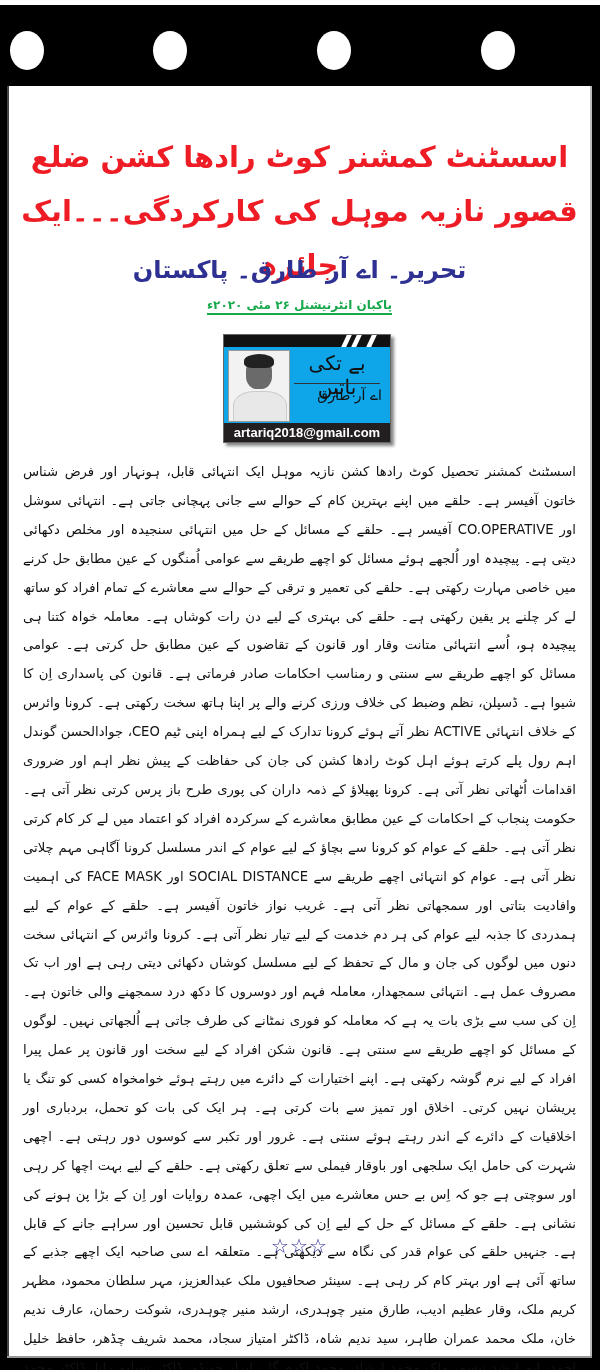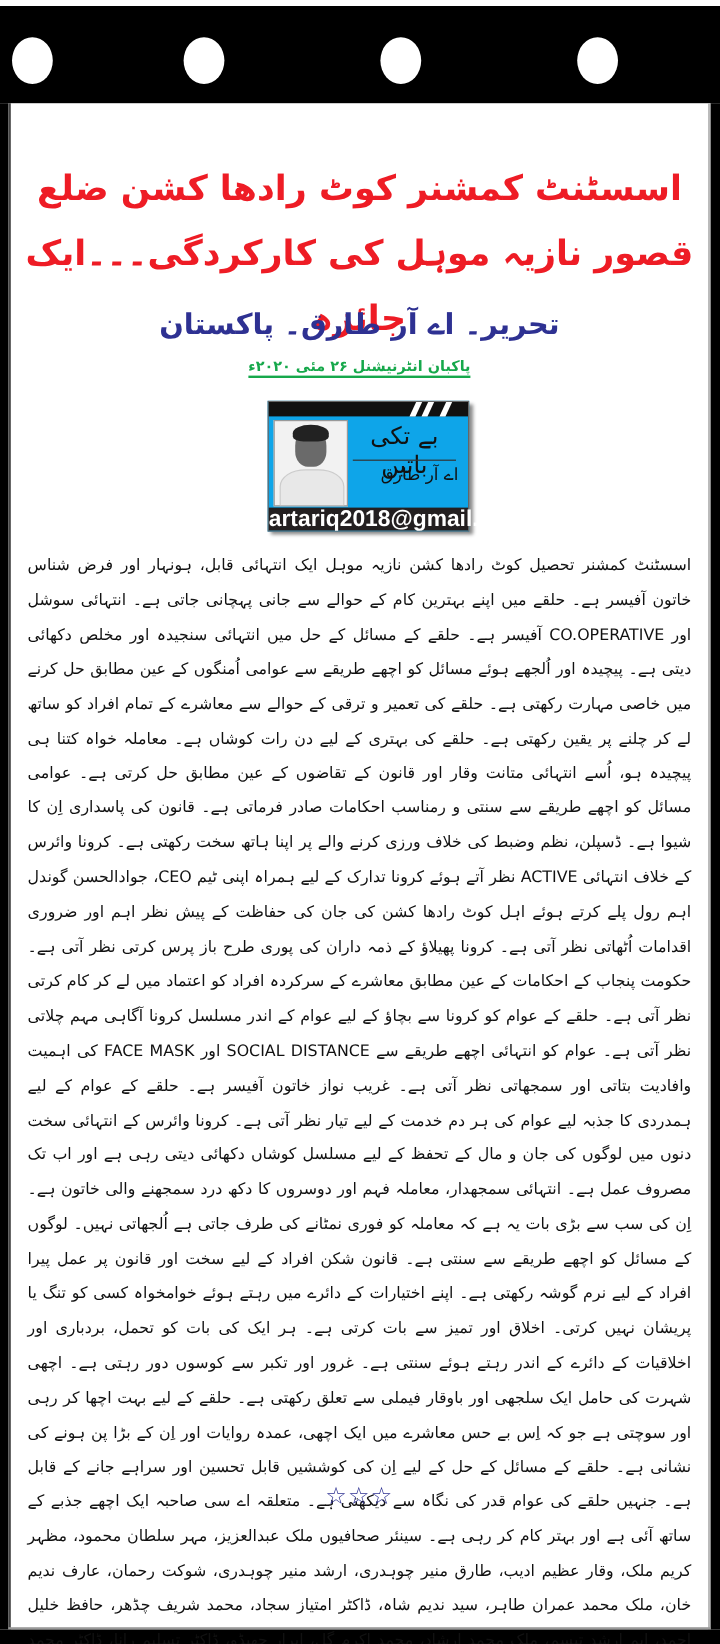--- a/index.html
+++ b/index.html
@@ -38,21 +38,21 @@
              border: 1px solid #999; overflow: hidden; }
     .head { position: absolute; left: 17px; top: 6px; width: 26px; height: 32px; background: #6a6a6a; border-radius: 45% 45% 40% 40%; }
     .hair { position: absolute; left: 15px; top: 3px; width: 30px; height: 14px; background: #222; border-radius: 50% 50% 30% 30%; }
     .shirt { position: absolute; left: 4px; top: 40px; width: 52px; height: 34px; background: #e8e8e8; border-radius: 40% 40% 0 0; border: 1px solid #ccc; }
     .coltitle { position: absolute; top: 16px; right: 8px; width: 90px; text-align: center; direction: rtl;
                 font-family: "DejaVu Serif", serif; font-size: 20px; color: #111; }
     .coldivider { position: absolute; top: 48px; right: 10px; width: 86px; height: 1px; background: #333; }
     .colauthor { position: absolute; top: 52px; right: 8px; width: 90px; text-align: right; direction: rtl;
                  font-family: "DejaVu Serif", serif; font-size: 14px; color: #111; }
     .email { position: absolute; bottom: 0; left: 0; width: 100%; height: 19px; background: #231f20;
-             color: #fff; font-family: "Liberation Sans", sans-serif; font-weight: bold; font-size: 19px;
+             color: #fff; font-family: "Liberation Sans", sans-serif; font-weight: bold; font-size: 13px;
              line-height: 19px; text-align: center; }
 
     .body { position: absolute; top: 372px; left: 14px; width: 553px;
             font-family: "DejaVu Sans", sans-serif; font-size: 13.2px; line-height: 28.9px;
             color: #111; text-align: justify; direction: rtl; }
     .body p { margin: 0; }
     .stars { position: absolute; top: 1148px; left: 0; width: 100%; text-align: center;
              font-size: 20px; color: #2e3192; letter-spacing: 1px; direction: ltr; }
   </style>
 </head>

